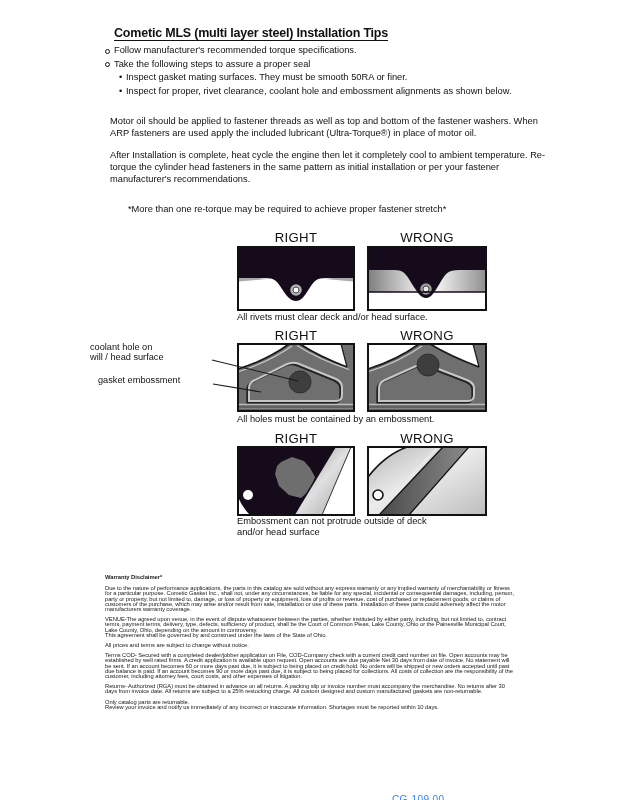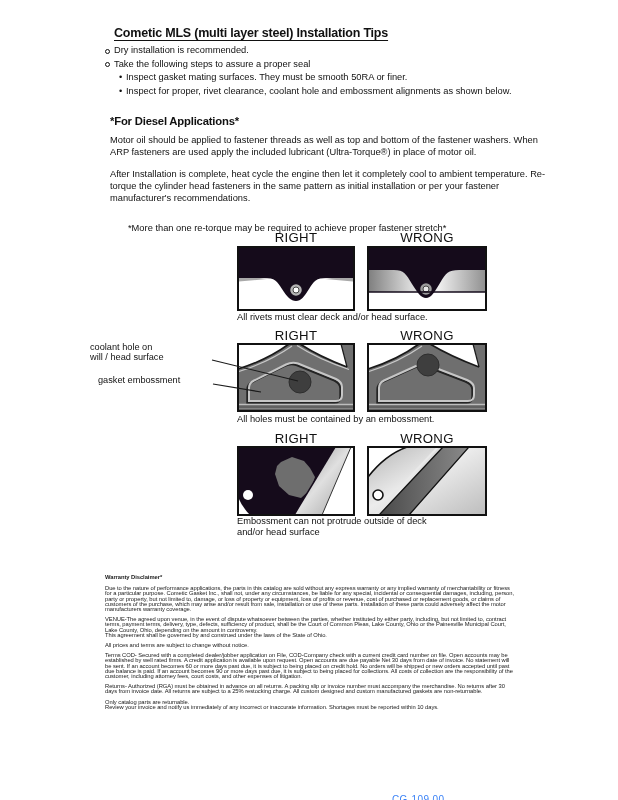--- a/index.html
+++ b/index.html
@@ -42,28 +42,27 @@
   .footer p{margin:0 0 5px 0;}
   .footer p.tight{margin:0;}
   .cg{left:392px;top:794px;font-size:10px;letter-spacing:0.4px;color:#3b82f6;white-space:nowrap;}
 </style>
 </head>
 <body>
 
 <div class="abs title">Cometic MLS (multi layer steel) Installation Tips</div>
 
 <div class="abs tips">
-  <div class="b1">Dry installation is recommended.</div>
+  <div class="b1">Follow manufacturer's recommended torque specifications.</div>
   <div class="b1">Take the following steps to assure a proper seal</div>
   <div class="b2">Inspect gasket mating surfaces.  They must be smooth 50RA or finer.</div>
   <div class="b2">Inspect for proper, rivet clearance, coolant hole and embossment alignments as shown below.</div>
 </div>
 
 <div class="abs diesel">
-  <div class="diesel-h">*For Diesel Applications*</div>
   <p>Motor oil should be applied to fastener threads as well as top and bottom of the fastener washers. When ARP fasteners are used apply the included lubricant (Ultra-Torque®) in place of motor oil.</p>
   <p>After Installation is complete, heat cycle the engine then let it completely cool to ambient temperature. Re-torque the cylinder head fasteners in the same pattern as initial installation or per your fastener manufacturer's recommendations.</p>
   <p class="note">*More than one re-torque may be required to achieve proper fastener stretch*</p>
 </div>
 
 <div class="abs dlabel" style="left:237px;top:230px;">RIGHT</div>
 <div class="abs dlabel" style="left:367px;top:230px;width:120px;">WRONG</div>
 
 <div class="abs" style="left:237px;top:246px;">
   <svg class="diag-box" width="118" height="65" viewBox="0 0 118 65">

